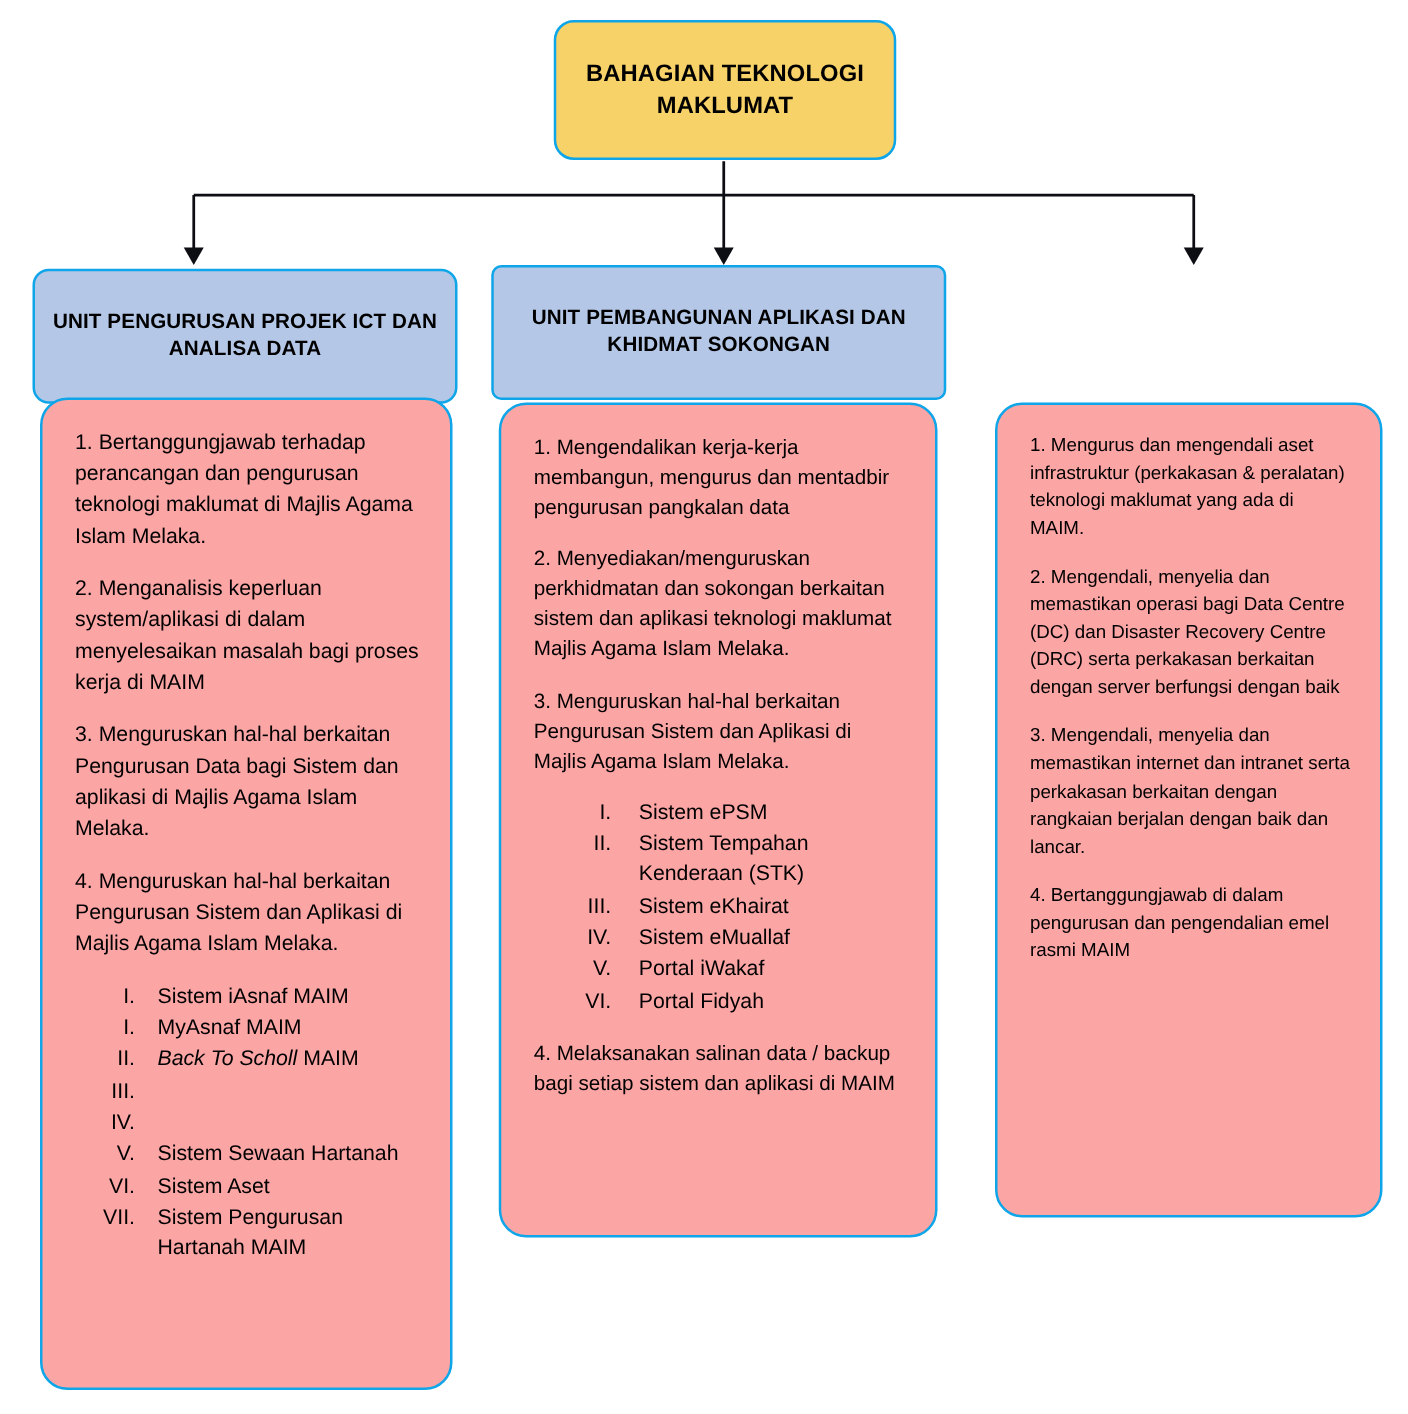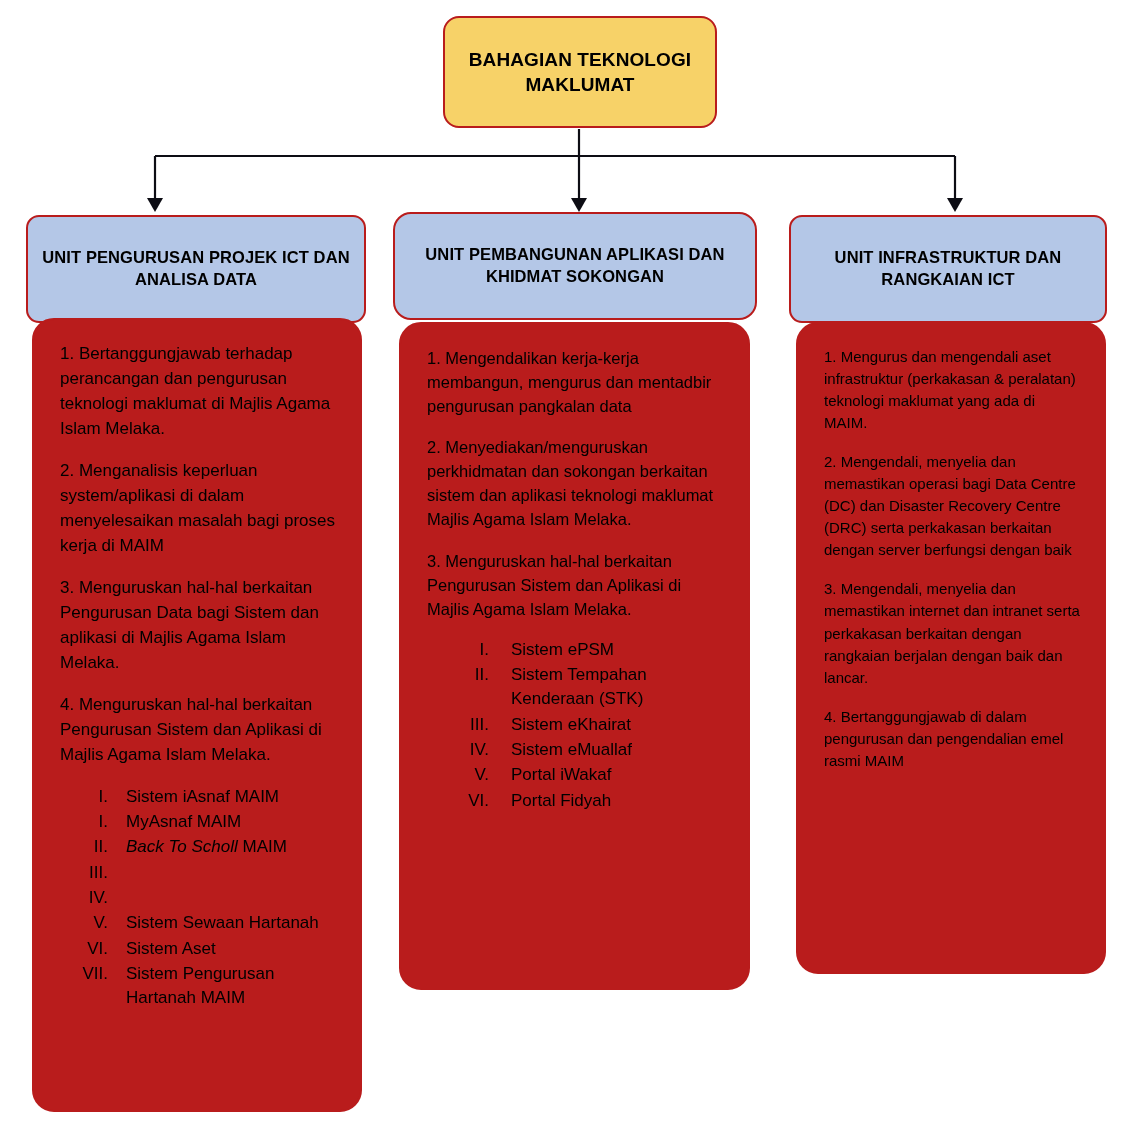--- a/index.html
+++ b/index.html
@@ -27,21 +27,21 @@
     top: 0;
     width: 1126px;
     height: 1131px;
     pointer-events: none;
   }
 
   
   .node {
     position: absolute;
     box-sizing: border-box;
-    border: 2px solid #b91c1c;
+    border: 2px solid #0ea5e9;
     border-radius: 14px;
     background: #ffffff;
   }
 
   .root-node {
     left: 443px;
     top: 16px;
     width: 274px;
     height: 112px;
     background: #f7d268;
@@ -70,28 +70,28 @@
   .unit-head-title {
     font-size: 16.5px;
     font-weight: bold;
     line-height: 1.33;
     text-align: center;
     letter-spacing: 0.1px;
     padding: 0 10px;
   }
 
   .unit-body {
-    background: #b91c1c;
+    background: #fca5a5;
     border-radius: 22px;
     padding: 22px 22px 18px 26px;
   }
 
   
   .col1-head { left: 26px;  top: 215px; width: 340px; }
-  .col2-head { left: 393px; top: 212px; width: 364px; border-radius: 18px; }
+  .col2-head { left: 393px; top: 212px; width: 364px; border-radius: 8px; }
   .col3-head { left: 789px; top: 215px; width: 318px; }
 
   .col1-body { left: 32px;  top: 318px; width: 330px; height: 794px; }
   .col2-body { left: 399px; top: 322px; width: 351px; height: 668px; }
   .col3-body { left: 796px; top: 322px; width: 310px; height: 652px; }
 
   
   .para {
     font-size: 17px;
     line-height: 1.47;
@@ -223,25 +223,23 @@
       </li>
       <li class="roman-item">
         <span class="roman-num">V.</span>
         <span class="roman-text">Portal iWakaf</span>
       </li>
       <li class="roman-item">
         <span class="roman-num">VI.</span>
         <span class="roman-text">Portal Fidyah</span>
       </li>
     </ul>
-  </div>
-
-  <div class="node unit-head col3-head">
-    <div class="unit-head-title">UNIT INFRASTRUKTUR DAN RANGKAIAN ICT</div>
-  </div>
+    <p class="para">4. Melaksanakan salinan data / backup bagi setiap sistem dan aplikasi di MAIM</p>
+  </div>
+
   <div class="node unit-body col3-body">
     <p class="para">1. Mengurus dan mengendali aset infrastruktur (perkakasan &amp; peralatan) teknologi maklumat yang ada di MAIM.</p>
     <p class="para">2. Mengendali, menyelia dan memastikan operasi bagi Data Centre (DC) dan Disaster Recovery Centre (DRC) serta perkakasan berkaitan dengan server berfungsi dengan baik</p>
     <p class="para">3. Mengendali, menyelia dan memastikan internet dan intranet serta perkakasan berkaitan dengan rangkaian berjalan dengan baik dan lancar.</p>
     <p class="para">4. Bertanggungjawab di dalam pengurusan dan pengendalian emel rasmi MAIM</p>
   </div>
 
 </div>
 
 </body></html>

